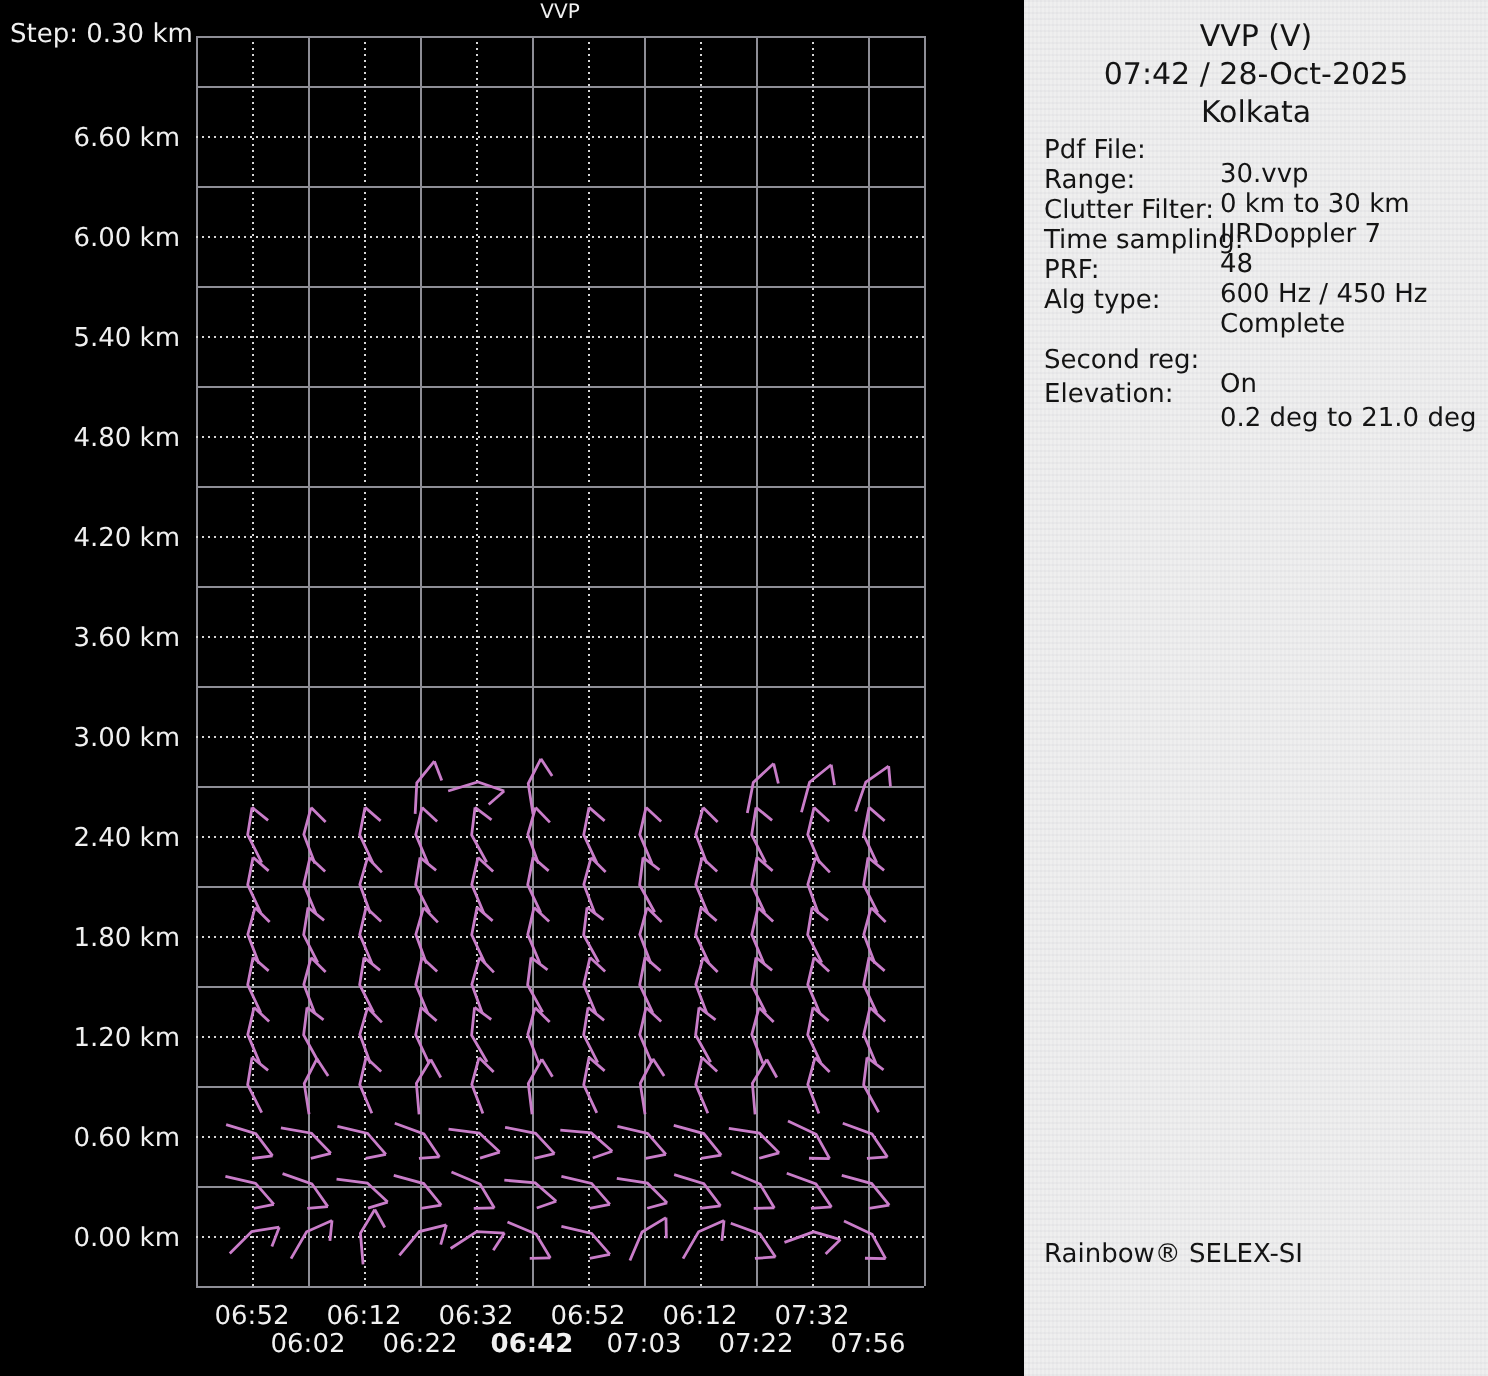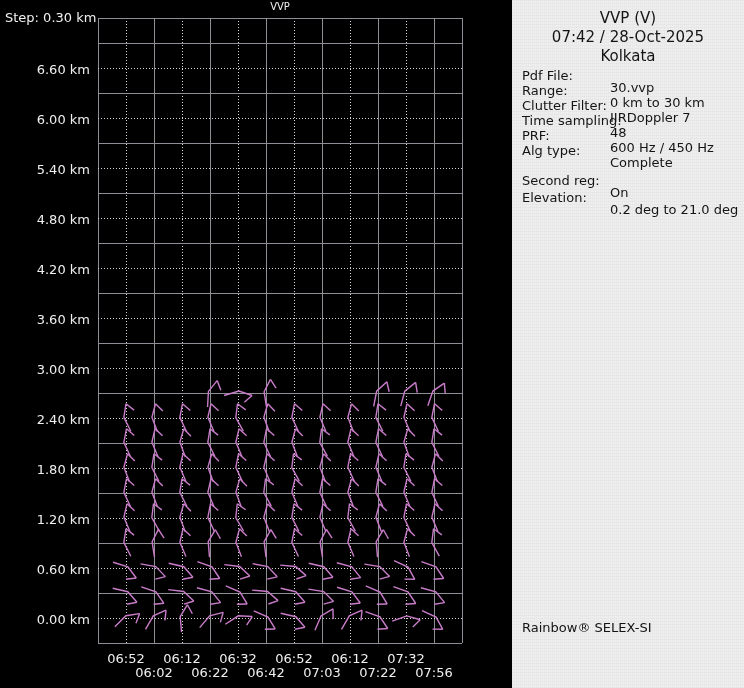--- a/index.html
+++ b/index.html
@@ -566,21 +566,21 @@
       </div>
     <div id="x-labels">
         <div class="xlab" style="left: 98px; top: 652px;">06:52</div>
         <div class="xlab" style="left: 154px; top: 652px;">06:12</div>
         <div class="xlab" style="left: 210px; top: 652px;">06:32</div>
         <div class="xlab" style="left: 266px; top: 652px;">06:52</div>
         <div class="xlab" style="left: 322px; top: 652px;">06:12</div>
         <div class="xlab" style="left: 378px; top: 652px;">07:32</div>
         <div class="xlab" style="left: 126px; top: 666px;">06:02</div>
         <div class="xlab" style="left: 182px; top: 666px;">06:22</div>
-        <div class="xlab" style="left: 238px; top: 666px;">06:42</div>
+        <div class="xlab" style="left: 238px; top: 666px; font-weight: bold;">06:42</div>
         <div class="xlab" style="left: 294px; top: 666px;">07:03</div>
         <div class="xlab" style="left: 350px; top: 666px;">07:22</div>
         <div class="xlab" style="left: 406px; top: 666px;">07:56</div>
       </div>
   </section>
 
   <aside class="panel">
     <div class="panel-header">
       <div>VVP (V)</div>
       <div>07:42 / 28-Oct-2025</div>

